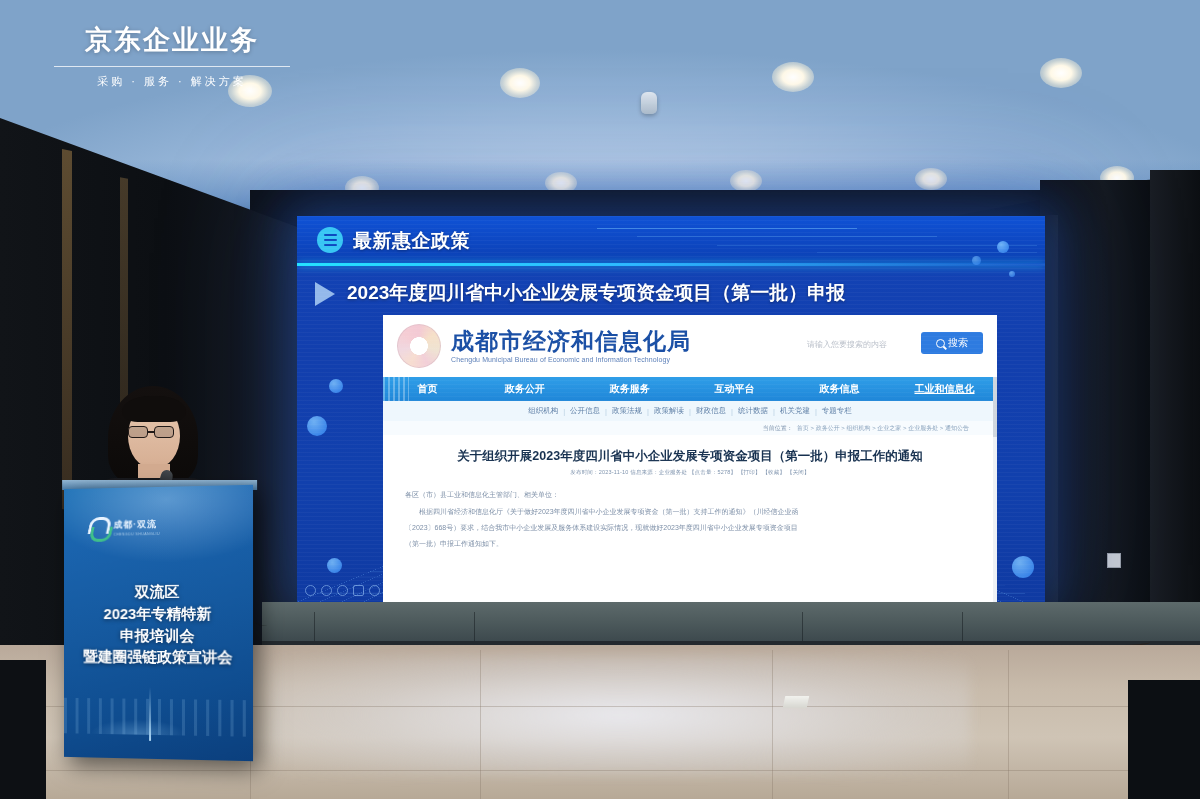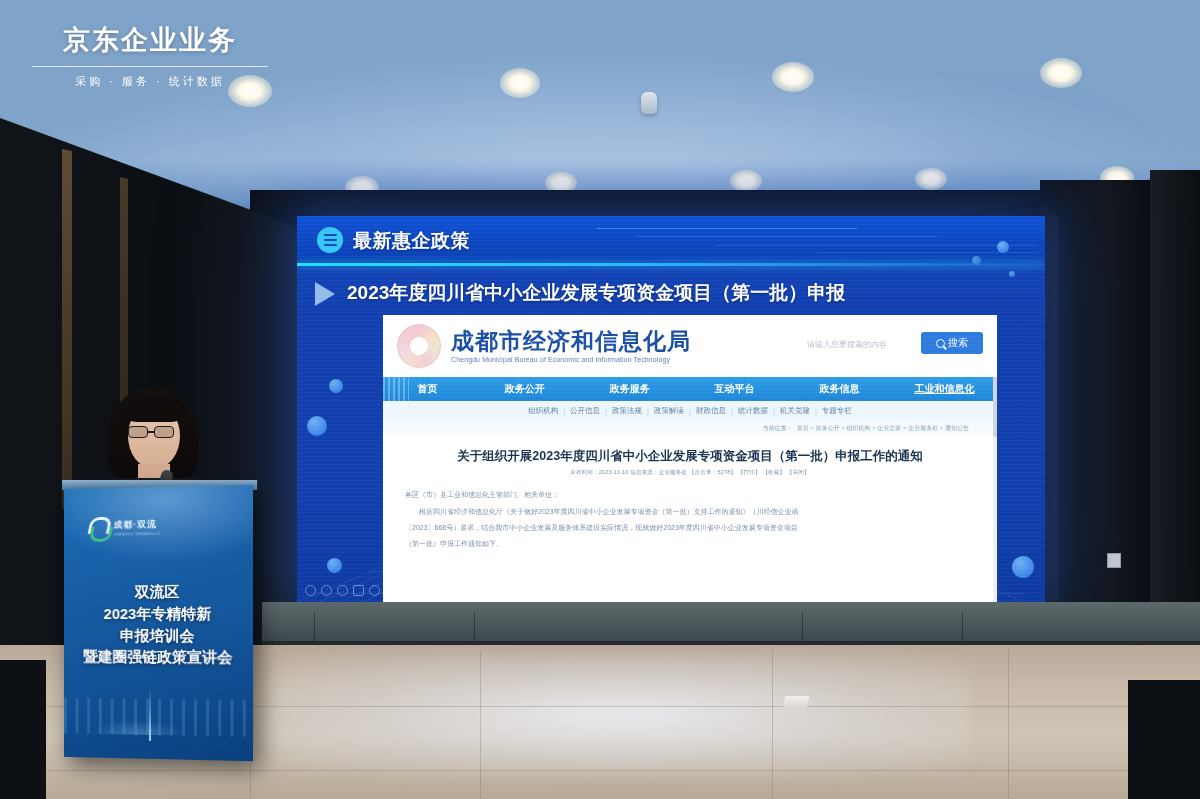--- a/index.html
+++ b/index.html
@@ -335,21 +335,21 @@
     background:linear-gradient(to top, rgba(190,230,255,.9), rgba(190,230,255,0));
   }
 
   
   .col-dark{
     position:absolute;left:1040px;top:215px;width:18px;height:392px;
     background:linear-gradient(to right,#0d1014,#191d23);
   }
 
   
-  .wm{position:absolute;left:30px;top:22px;width:240px;text-align:center;}
+  .wm{position:absolute;left:52px;top:22px;width:240px;text-align:center;}
   .wm .wm-main{
     font-size:27px;color:#ffffff;font-weight:bold;letter-spacing:2px;
     text-shadow:0 1px 4px rgba(0,0,0,.25);
   }
   .wm .wm-rule{height:1px;background:rgba(255,255,255,.75);margin:8px 2px 7px;}
   .wm .wm-sub{font-size:11px;color:#ffffff;letter-spacing:3px;}
 </style>
 </head>
 <body>
 
@@ -537,16 +537,16 @@
       <div>申报培训会</div>
       <div>暨建圈强链政策宣讲会</div>
     </div>
     <div class="pod-ray"></div>
     <div class="pod-skyline"></div>
   </div>
 
   <div class="wm">
     <div class="wm-main">京东企业业务</div>
     <div class="wm-rule"></div>
-    <div class="wm-sub">采购 · 服务 · 统计数据</div>
+    <div class="wm-sub">采购 · 服务 · 解决方案</div>
   </div>
 
 </div>
 
 </body></html>

